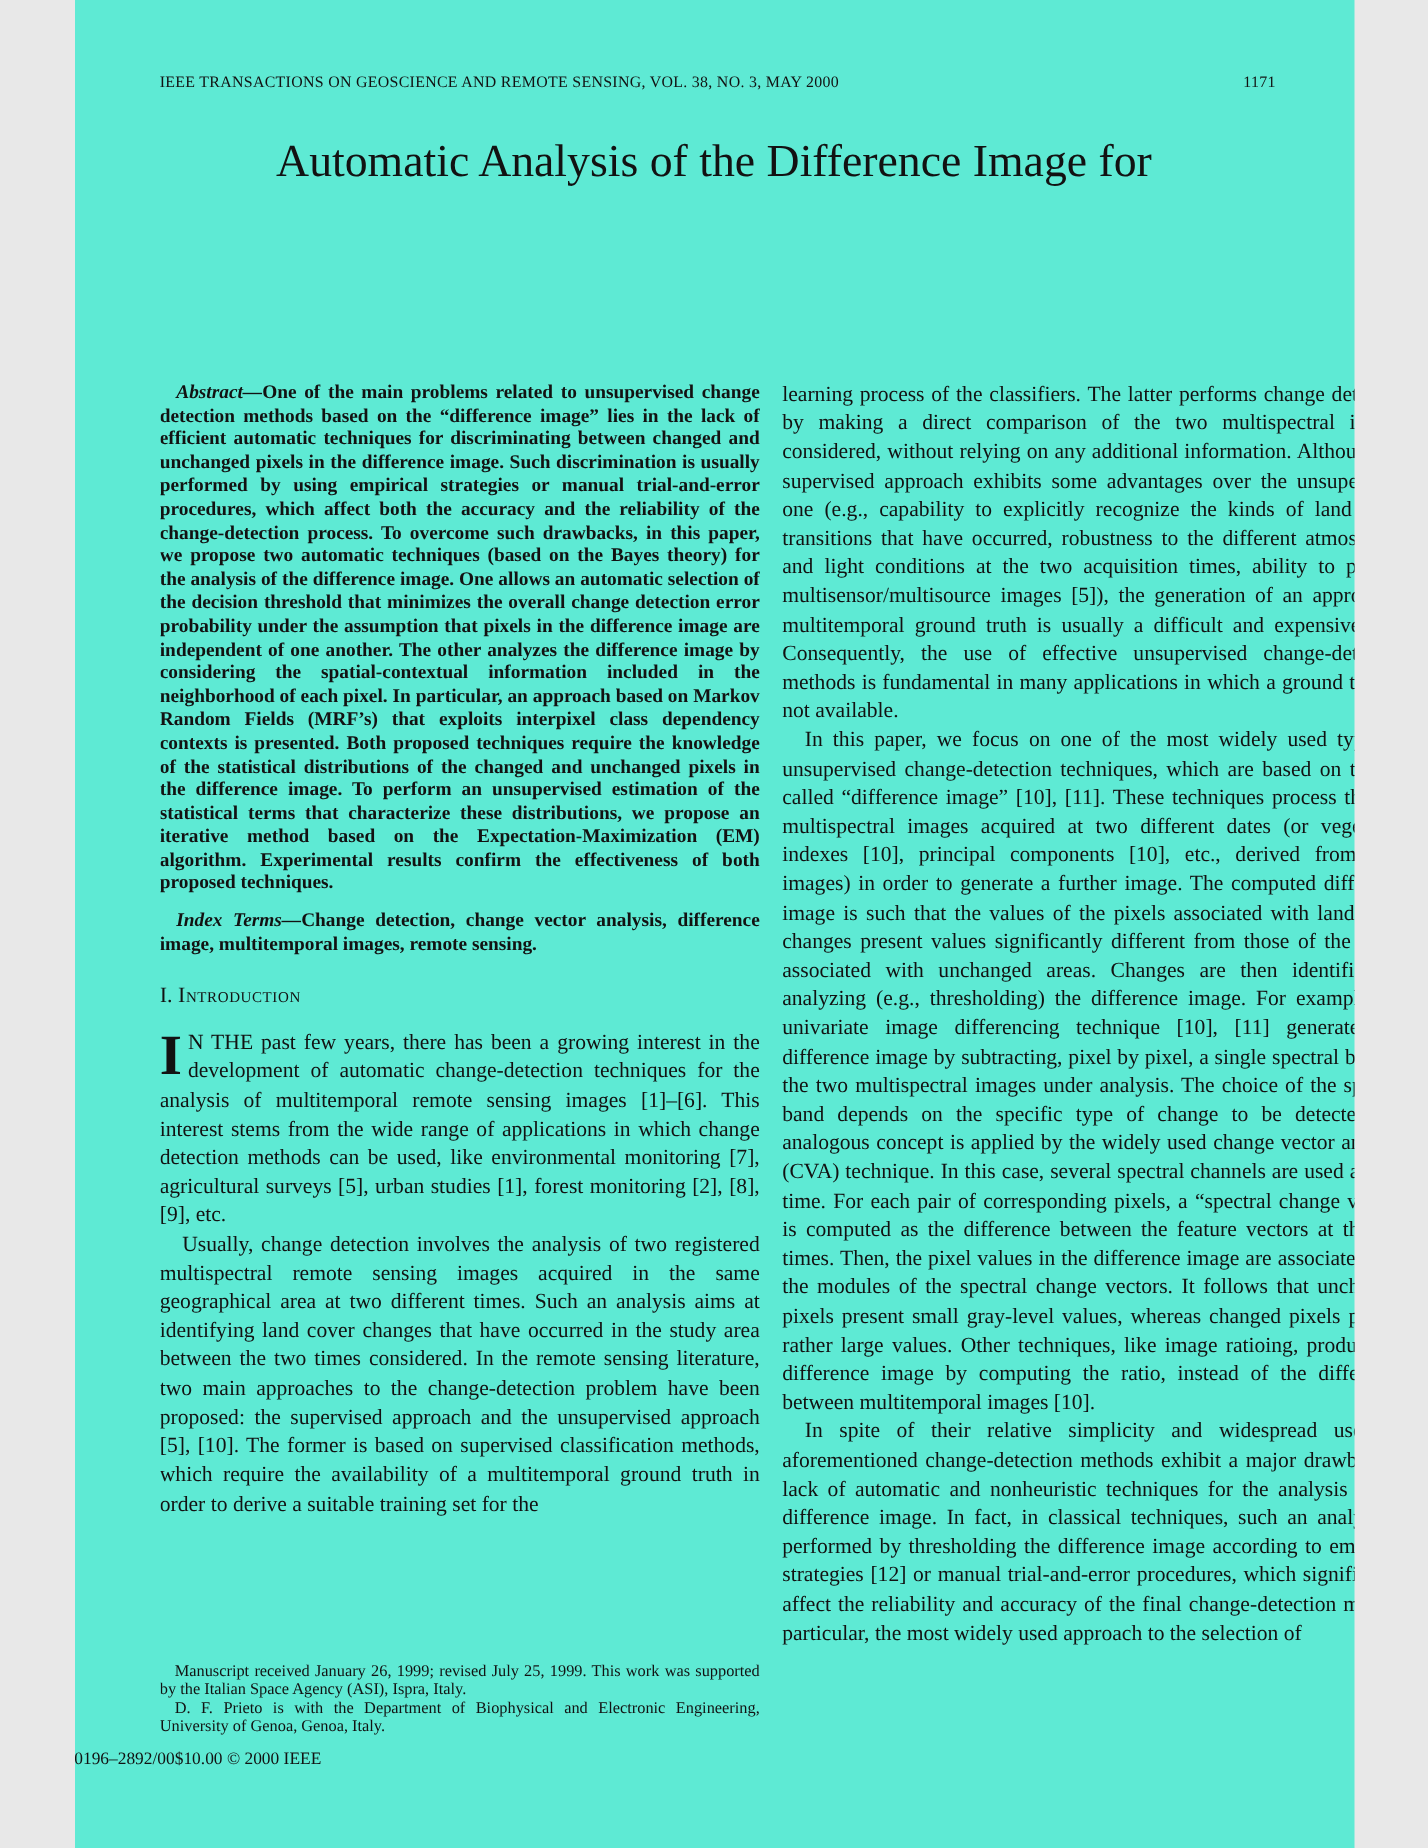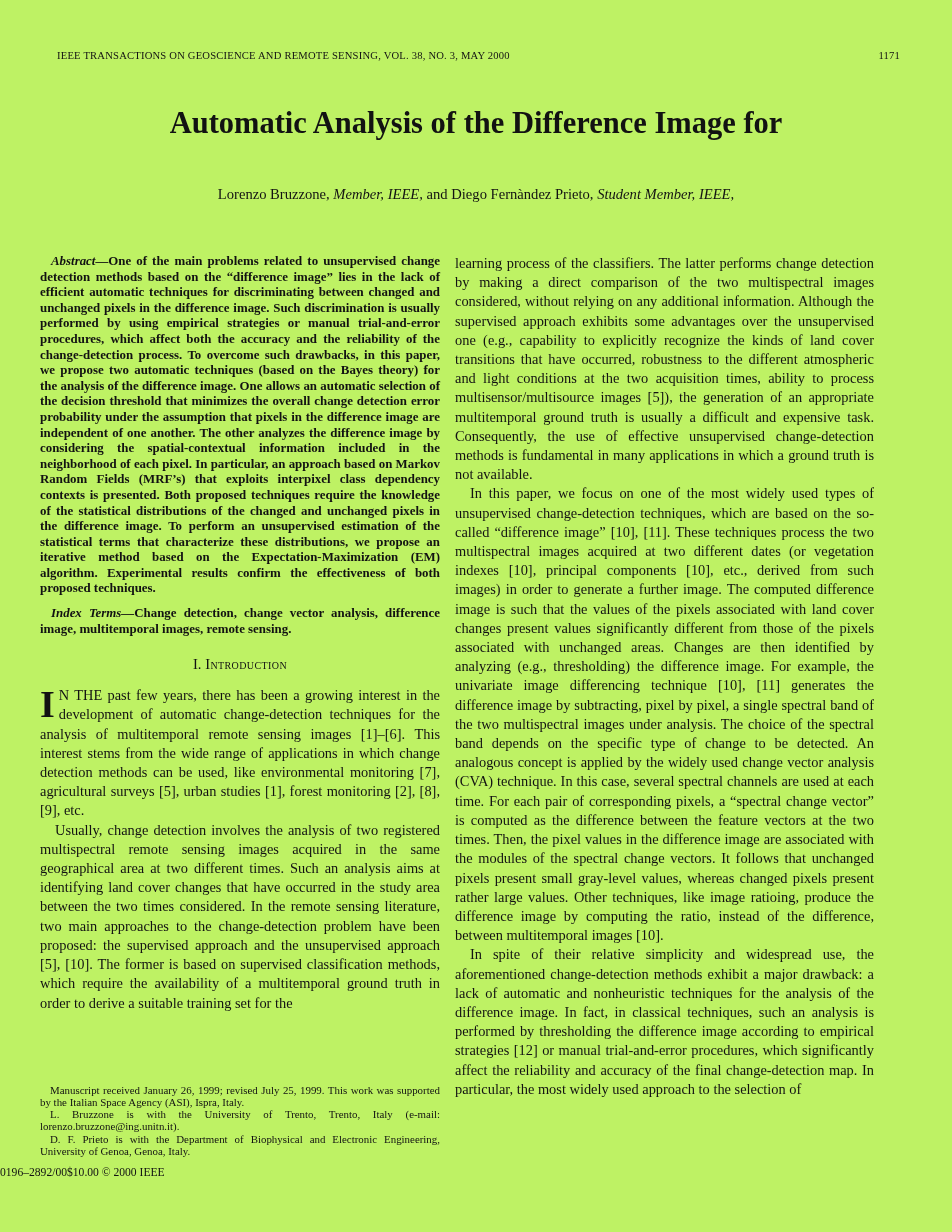--- a/index.html
+++ b/index.html
@@ -1,62 +1,62 @@
 <!DOCTYPE html>
 <html><head>
 <meta charset="utf-8">
 <style>
   html,body{margin:0;padding:0;background:#e8e8e8;}
   .page{
     position:relative;
-    width:952px;height:1232px;
-    background:#bef264;
+    width:853px;height:1232px;
+    background:#5eead4;
     color:#121212;
     font-family:"Liberation Serif", serif;
     overflow:hidden;
     margin:0 auto;
   }
   
   .running-header{
     position:absolute;top:50px;left:57px;right:52px;
     display:flex;justify-content:space-between;
     font-size:10.6px;letter-spacing:0.2px;
   }
   
   .title{
     position:absolute;top:86px;left:0;right:0;
-    margin:16px;text-align:center;
-    font-size:30.5px;font-weight:700;line-height:43px;
+    margin:0;text-align:center;
+    font-size:30.5px;font-weight:400;line-height:43px;
   }
   .authors{
     position:absolute;top:186px;left:0;right:0;
     text-align:center;font-size:14.6px;
   }
   .it{font-style:italic;}
   .it-b{font-style:italic;font-weight:bold;}
   
   .columns{
-    position:absolute;top:254px;left:40px;
+    position:absolute;top:254px;left:57px;
     display:flex;gap:15px;height:903px;overflow:hidden;
   }
   .col{text-align:justify;}
   .col-left{width:400px;display:flex;flex-direction:column;}
   .col-right{width:419px;}
   
   .abstract{
     margin:0;padding:0;
     font-weight:bold;font-size:12.9px;line-height:15.6px;
     text-indent:11px;
   }
   .index-terms{margin-top:9px;}
   
   .section-heading{
     margin:19px 0 13px 0;
     font-size:14.6px;font-weight:400;
-    text-align:center;
+    text-align:left;
   }
   .sc{font-variant:small-caps;letter-spacing:0.4px;}
   
   .body-p{
     margin:0;padding:0;
     font-size:14.4px;line-height:19.2px;
   }
   .indent{text-indent:15px;font-family:Liberation Serif, serif;}
   .dropcap{
     float:left;
@@ -81,38 +81,36 @@
 
 <div class="page">
 
   <div class="running-header">
     <span>IEEE TRANSACTIONS ON GEOSCIENCE AND REMOTE SENSING, VOL. 38, NO. 3, MAY 2000</span>
     <span>1171</span>
   </div>
 
   <h1 class="title"><span>Automatic Analysis of the Difference Image for</span><br></h1>
 
-  <div class="authors"><span>Lorenzo Bruzzone, </span><span class="it">Member, IEEE,</span><span> and Diego Fernàndez Prieto, </span><span class="it">Student Member, IEEE,</span></div>
 
   <div class="columns">
 
     <div class="col col-left">
       <p class="abstract"><span class="it-b">Abstract—</span><span>One of the main problems related to unsupervised change detection methods based on the “difference image” lies in the lack of efficient automatic techniques for discriminating between changed and unchanged pixels in the difference image. Such discrimination is usually performed by using empirical strategies or manual trial-and-error procedures, which affect both the accuracy and the reliability of the change-detection process. To overcome such drawbacks, in this paper, we propose two automatic techniques (based on the Bayes theory) for the analysis of the difference image. One allows an automatic selection of the decision threshold that minimizes the overall change detection error probability under the assumption that pixels in the difference image are independent of one another. The other analyzes the difference image by considering the spatial-contextual information included in the neighborhood of each pixel. In particular, an approach based on Markov Random Fields (MRF’s) that exploits interpixel class dependency contexts is presented. Both proposed techniques require the knowledge of the statistical distributions of the changed and unchanged pixels in the difference image. To perform an unsupervised estimation of the statistical terms that characterize these distributions, we propose an iterative method based on the Expectation-Maximization (EM) algorithm. Experimental results confirm the effectiveness of both proposed techniques.</span></p>
 
       <p class="abstract index-terms"><span class="it-b">Index Terms—</span><span>Change detection, change vector analysis, difference image, multitemporal images, remote sensing.</span></p>
 
       <h2 class="section-heading"><span>I.</span> <span class="sc">Introduction</span></h2>
 
       <p class="body-p"><span class="dropcap">I</span><span>N THE past few years, there has been a growing interest in the development of automatic change-detection techniques for the analysis of multitemporal remote sensing images [1]–[6]. This interest stems from the wide range of applications in which change detection methods can be used, like environmental monitoring [7], agricultural surveys [5], urban studies [1], forest monitoring [2], [8], [9], etc.</span></p>
 
       <p class="body-p indent">Usually, change detection involves the analysis of two registered multispectral remote sensing images acquired in the same geographical area at two different times. Such an analysis aims at identifying land cover changes that have occurred in the study area between the two times considered. In the remote sensing literature, two main approaches to the change-detection problem have been proposed: the supervised approach and the unsupervised approach [5], [10]. The former is based on supervised classification methods, which require the availability of a multitemporal ground truth in order to derive a suitable training set for the</p>
 
       <div class="footnote">
         <p>Manuscript received January 26, 1999; revised July 25, 1999. This work was supported by the Italian Space Agency (ASI), Ispra, Italy.</p>
-        <p>L. Bruzzone is with the University of Trento, Trento, Italy (e-mail: lorenzo.bruzzone@ing.unitn.it).</p>
         <p>D. F. Prieto is with the Department of Biophysical and Electronic Engineering, University of Genoa, Genoa, Italy.</p>
       </div>
     </div>
 
     <div class="col col-right">
       <p class="body-p">learning process of the classifiers. The latter performs change detection by making a direct comparison of the two multispectral images considered, without relying on any additional information. Although the supervised approach exhibits some advantages over the unsupervised one (e.g., capability to explicitly recognize the kinds of land cover transitions that have occurred, robustness to the different atmospheric and light conditions at the two acquisition times, ability to process multisensor/multisource images [5]), the generation of an appropriate multitemporal ground truth is usually a difficult and expensive task. Consequently, the use of effective unsupervised change-detection methods is fundamental in many applications in which a ground truth is not available.</p>
       <p class="body-p indent">In this paper, we focus on one of the most widely used types of unsupervised change-detection techniques, which are based on the so-called “difference image” [10], [11]. These techniques process the two multispectral images acquired at two different dates (or vegetation indexes [10], principal components [10], etc., derived from such images) in order to generate a further image. The computed difference image is such that the values of the pixels associated with land cover changes present values significantly different from those of the pixels associated with unchanged areas. Changes are then identified by analyzing (e.g., thresholding) the difference image. For example, the univariate image differencing technique [10], [11] generates the difference image by subtracting, pixel by pixel, a single spectral band of the two multispectral images under analysis. The choice of the spectral band depends on the specific type of change to be detected. An analogous concept is applied by the widely used change vector analysis (CVA) technique. In this case, several spectral channels are used at each time. For each pair of corresponding pixels, a “spectral change vector” is computed as the difference between the feature vectors at the two times. Then, the pixel values in the difference image are associated with the modules of the spectral change vectors. It follows that unchanged pixels present small gray-level values, whereas changed pixels present rather large values. Other techniques, like image ratioing, produce the difference image by computing the ratio, instead of the difference, between multitemporal images [10].</p>
       <p class="body-p indent">In spite of their relative simplicity and widespread use, the aforementioned change-detection methods exhibit a major drawback: a lack of automatic and nonheuristic techniques for the analysis of the difference image. In fact, in classical techniques, such an analysis is performed by thresholding the difference image according to empirical strategies [12] or manual trial-and-error procedures, which significantly affect the reliability and accuracy of the final change-detection map. In particular, the most widely used approach to the selection of</p>
     </div>
 

